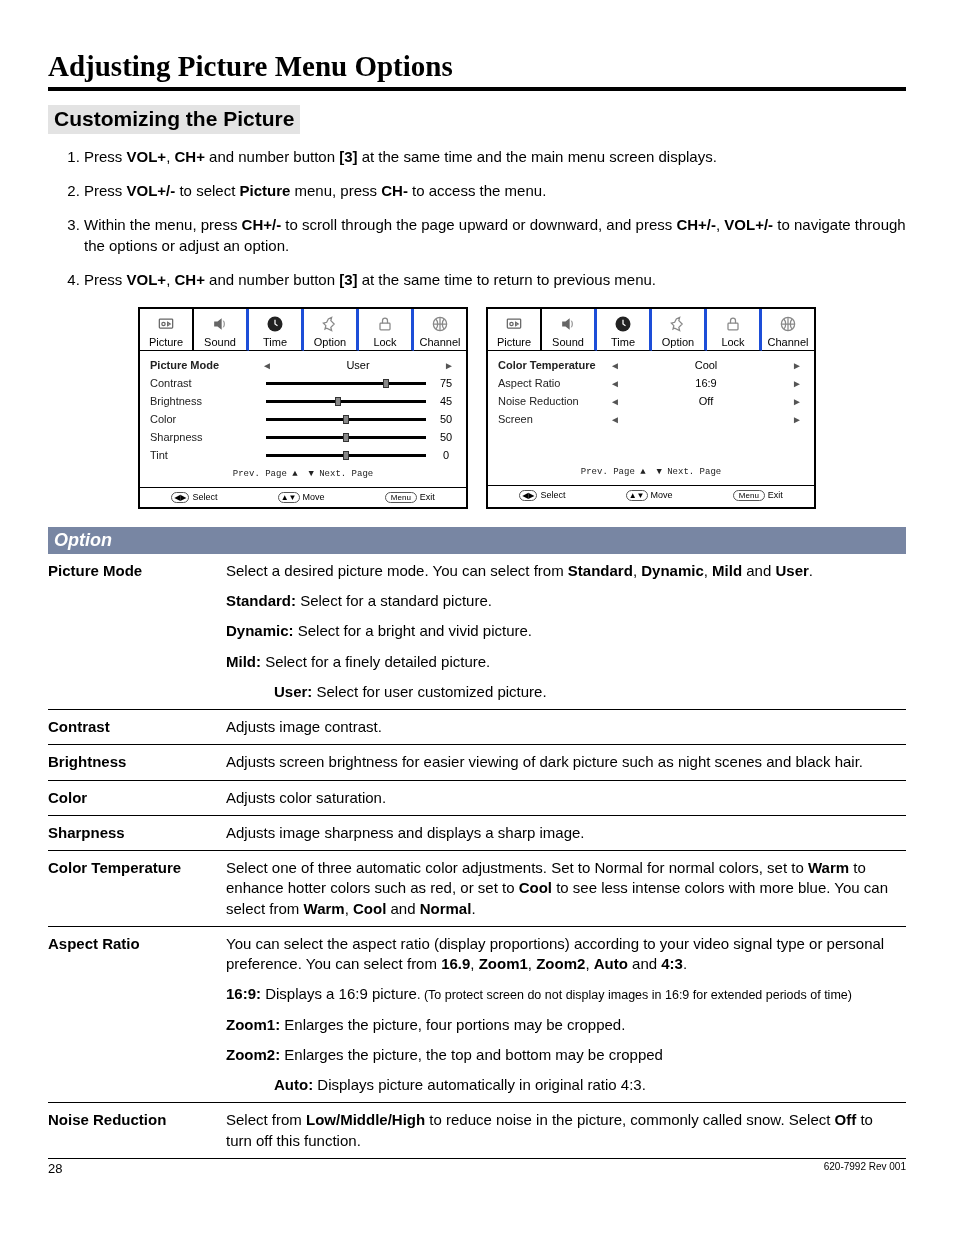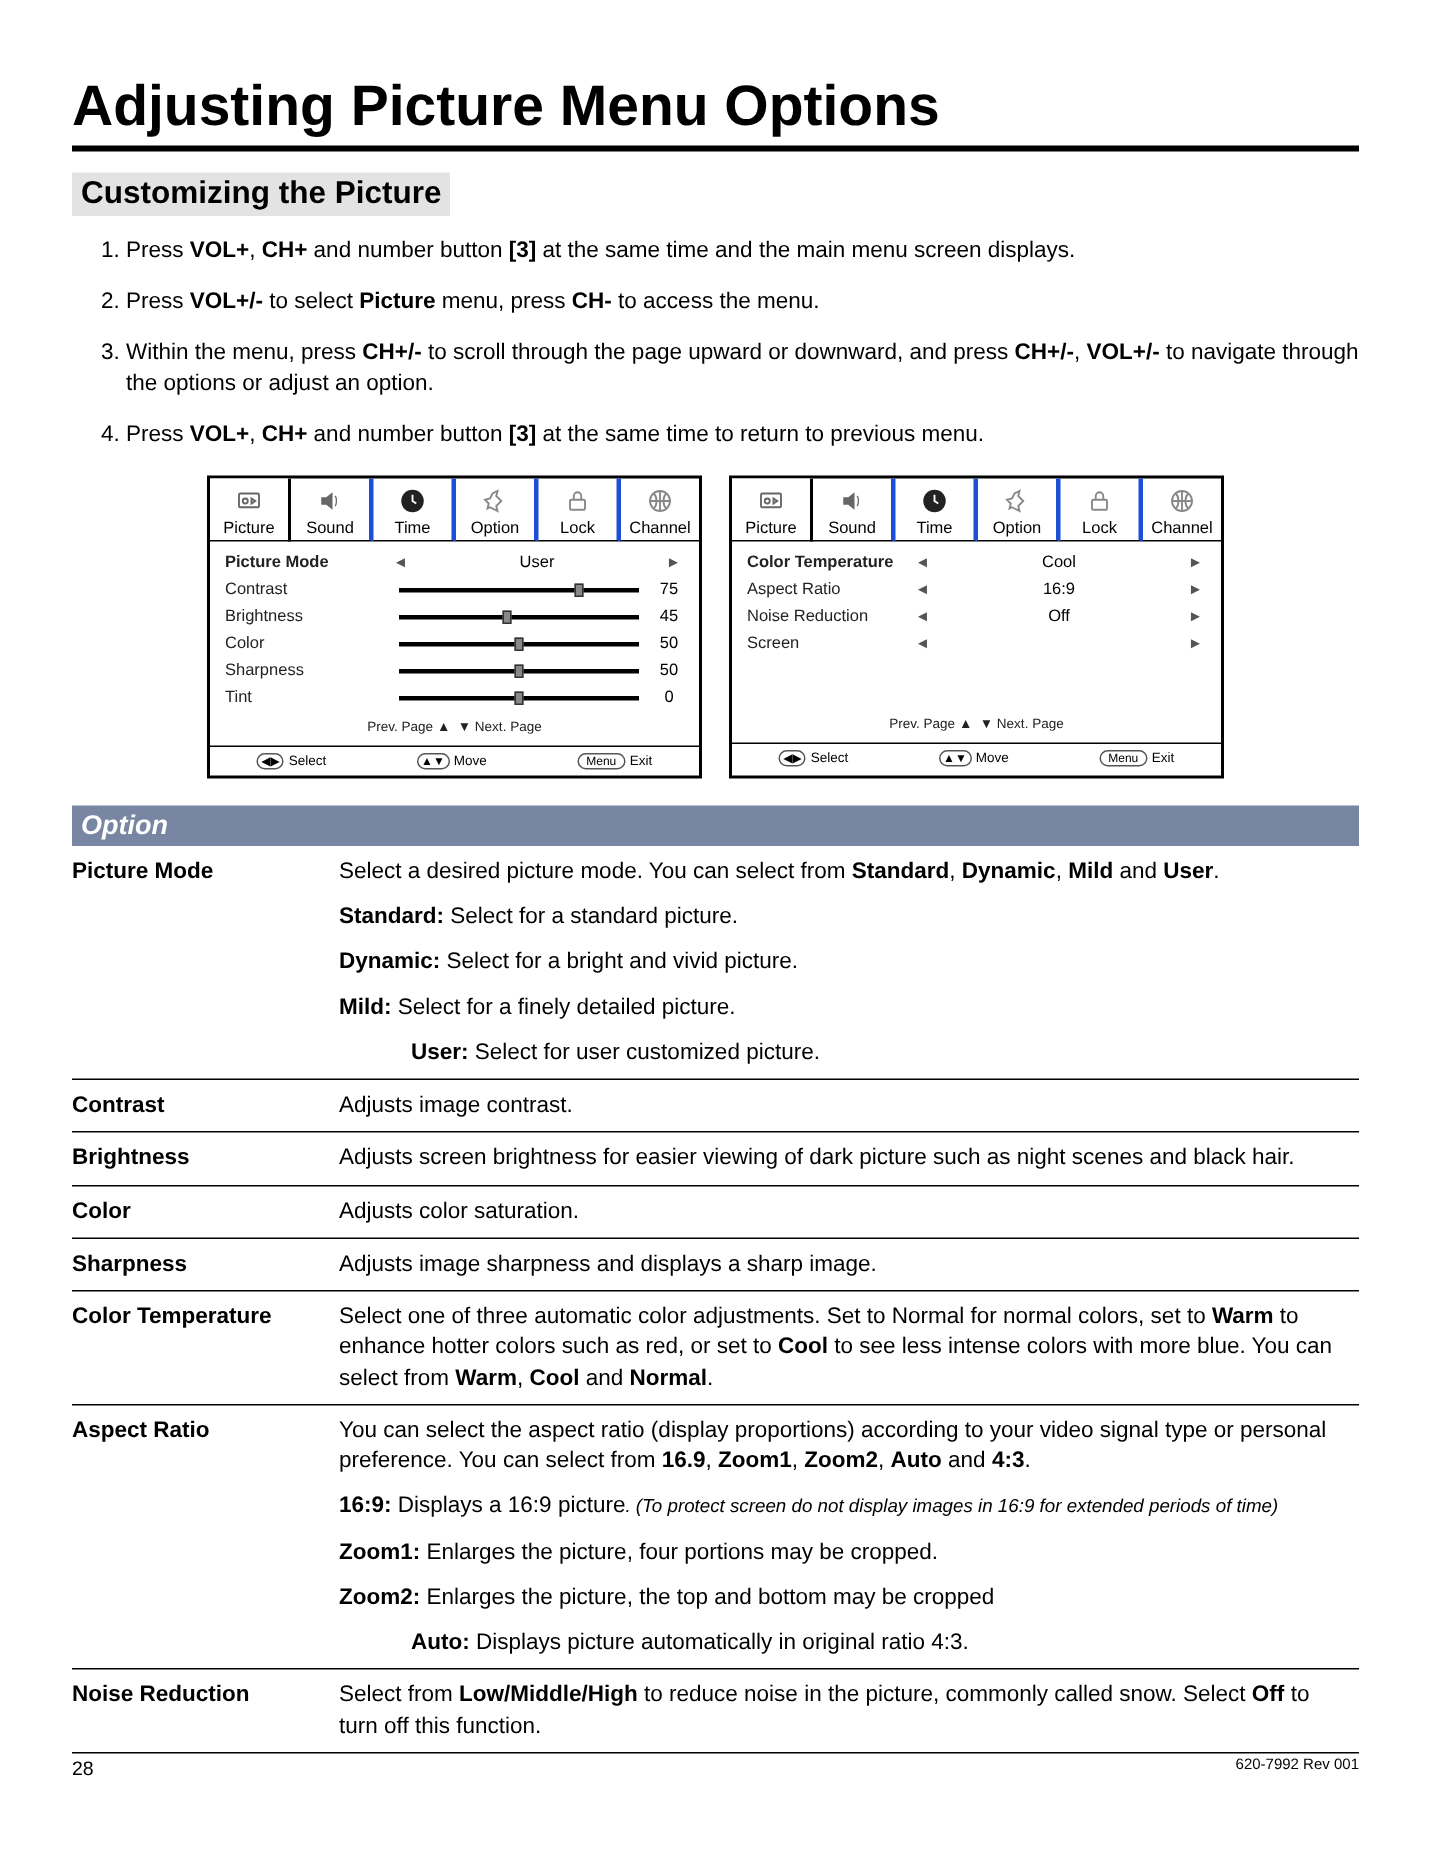--- a/index.html
+++ b/index.html
@@ -7,23 +7,24 @@
     margin: 0;
     font-family: Arial, Helvetica, sans-serif;
     background: #fff;
     color: #000;
     width: 954px;
   }
   .page {
     padding: 50px 48px 30px 48px;
   }
   h1 {
-    font-size: 38px;
+    font-size: 29px;
     font-weight: bold;
     margin: 0 0 4px 0;
+    font-family: Liberation Serif, serif;
   }
   .thick-rule {
     border: none;
     border-top: 4px solid #000;
     margin: 0 0 14px 0;
   }
   .subhead {
     background: #e3e3e3;
     font-size: 21px;
     font-weight: bold;
@@ -95,20 +96,21 @@
     width: 6px; height: 9px; background:#888; border:1px solid #333;
     transform: translateX(-3px);
   }
   .osd-row .num { width: 24px; text-align:center; padding-left:4px;}
   .osd-pager {
     text-align:center;
     font-size: 9px;
     padding: 4px 0;
     border-top: 0;
     color:#222;
+    font-family:Liberation Mono, monospace;
   }
   .osd-footer {
     border-top: 1px solid #000;
     display:flex;
     font-size: 9px;
     padding: 4px 6px;
     gap: 10px;
     align-items:center;
     justify-content: space-around;
   }
@@ -143,21 +145,21 @@
     border-bottom: 1px solid #000;
     line-height: 1.35;
   }
   table.opts td.name {
     width: 178px;
     font-weight: bold;
   }
   table.opts td .subnote { font-weight: normal; font-size: 14px;}
   .desc p { margin: 0 0 10px 0; }
   .desc p:last-child { margin-bottom: 0; margin-left: 48px; }
-  .fineprint { font-style: italic; font-size: 12.5px; margin-top: 36px; }
+  .fineprint { font-size: 12.5px; margin-top: 36px; }
 
   .footer {
     display:flex; justify-content: space-between;
     font-size: 13px;
     margin-top: 2px;
   }
   .footer .rev { font-size: 10px; }
 </style>
 </head>
 <body>

